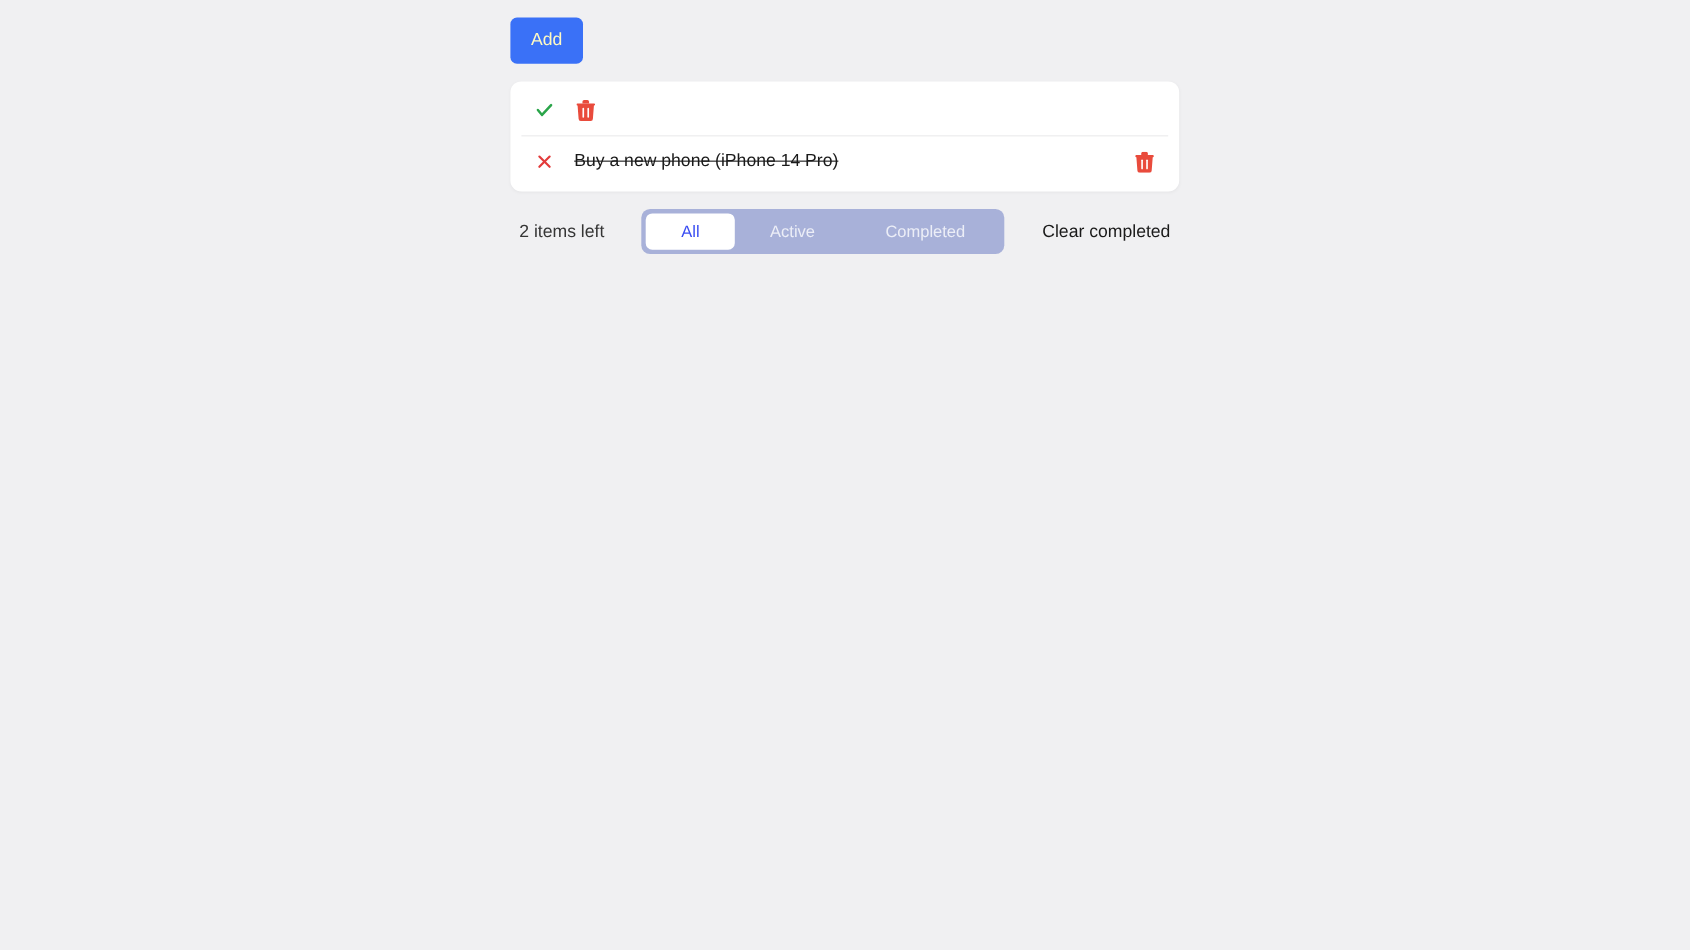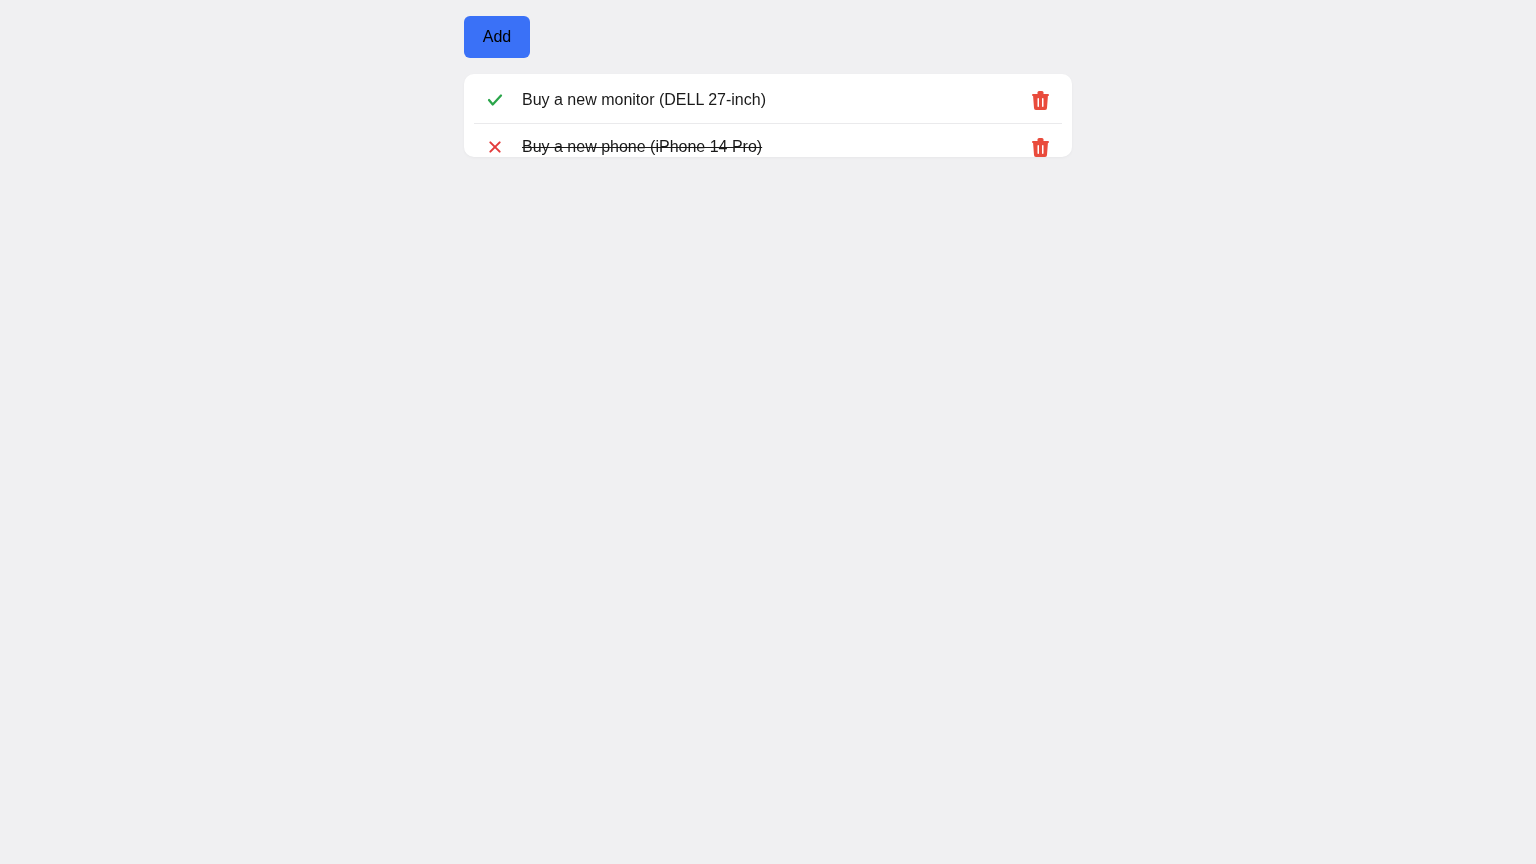--- a/index.html
+++ b/index.html
@@ -36,21 +36,21 @@
       background: #fff;
       outline: none;
     }
     .todo-input::placeholder {
       color: #a3a3ab;
     }
     .add-btn {
       width: 66px;
       height: 42px;
       background: #3a71f7;
-      color: #000000;
+      color: #fef9c3;
       border: none;
       border-radius: 6px;
       font-size: 16px;
       font-family: inherit;
       cursor: pointer;
     }
     .todo-list {
       background: #fff;
       border-radius: 10px;
       box-shadow: 0 1px 3px rgba(0,0,0,0.04);
@@ -67,21 +67,21 @@
       border-top: 1px solid #eaeaec;
       margin-left: 10px;
       margin-right: 10px;
       padding-left: 12px;
       padding-right: 12px;
     }
     .todo-item:first-child {
       padding-top: 16px;
     }
     .todo-item:last-child {
-      padding-bottom: 0;
+      padding-bottom: 17px;
     }
     .toggle-icon {
       width: 18px;
       height: 18px;
       display: flex;
       align-items: center;
       justify-content: center;
       flex-shrink: 0;
       cursor: pointer;
     }
@@ -157,21 +157,20 @@
   </div>
 
   <div class="todo-list">
 
     <div class="todo-item">
       <span class="toggle-icon">
         <svg width="18" height="18" viewBox="0 0 24 24" fill="none" stroke="#2aa54a" stroke-width="3" stroke-linecap="round" stroke-linejoin="round">
           <polyline points="4 12 9 18 20 6"></polyline>
         </svg>
       </span>
-      <span class="todo-text">Buy a new monitor (DELL 27-inch)</span>
       <span class="delete-btn">
         <svg width="17" height="19" viewBox="0 0 17 19" fill="#e94b3c">
           <path d="M1 4h15l-1 13a2 2 0 0 1-2 2H4a2 2 0 0 1-2-2L1 4z"></path>
           <path d="M5.5 1.5A1.5 1.5 0 0 1 7 0h3a1.5 1.5 0 0 1 1.5 1.5V3h-6V1.5z"></path>
           <rect x="0" y="3" width="17" height="2" rx="1"></rect>
           <rect x="5.5" y="7" width="1.5" height="9" rx="0.75" fill="#fff"></rect>
           <rect x="10" y="7" width="1.5" height="9" rx="0.75" fill="#fff"></rect>
         </svg>
       </span>
     </div>
@@ -190,13 +189,24 @@
           <path d="M5.5 1.5A1.5 1.5 0 0 1 7 0h3a1.5 1.5 0 0 1 1.5 1.5V3h-6V1.5z"></path>
           <rect x="0" y="3" width="17" height="2" rx="1"></rect>
           <rect x="5.5" y="7" width="1.5" height="9" rx="0.75" fill="#fff"></rect>
           <rect x="10" y="7" width="1.5" height="9" rx="0.75" fill="#fff"></rect>
         </svg>
       </span>
     </div>
 
   </div>
 
+  <div class="footer">
+    <span class="items-left">2 items left</span>
+
+    <div class="filters">
+      <button class="filter-btn active">All</button>
+      <button class="filter-btn">Active</button>
+      <button class="filter-btn">Completed</button>
+    </div>
+
+    <button class="clear-btn">Clear completed</button>
+  </div>
 </div>
 
 </body></html>

